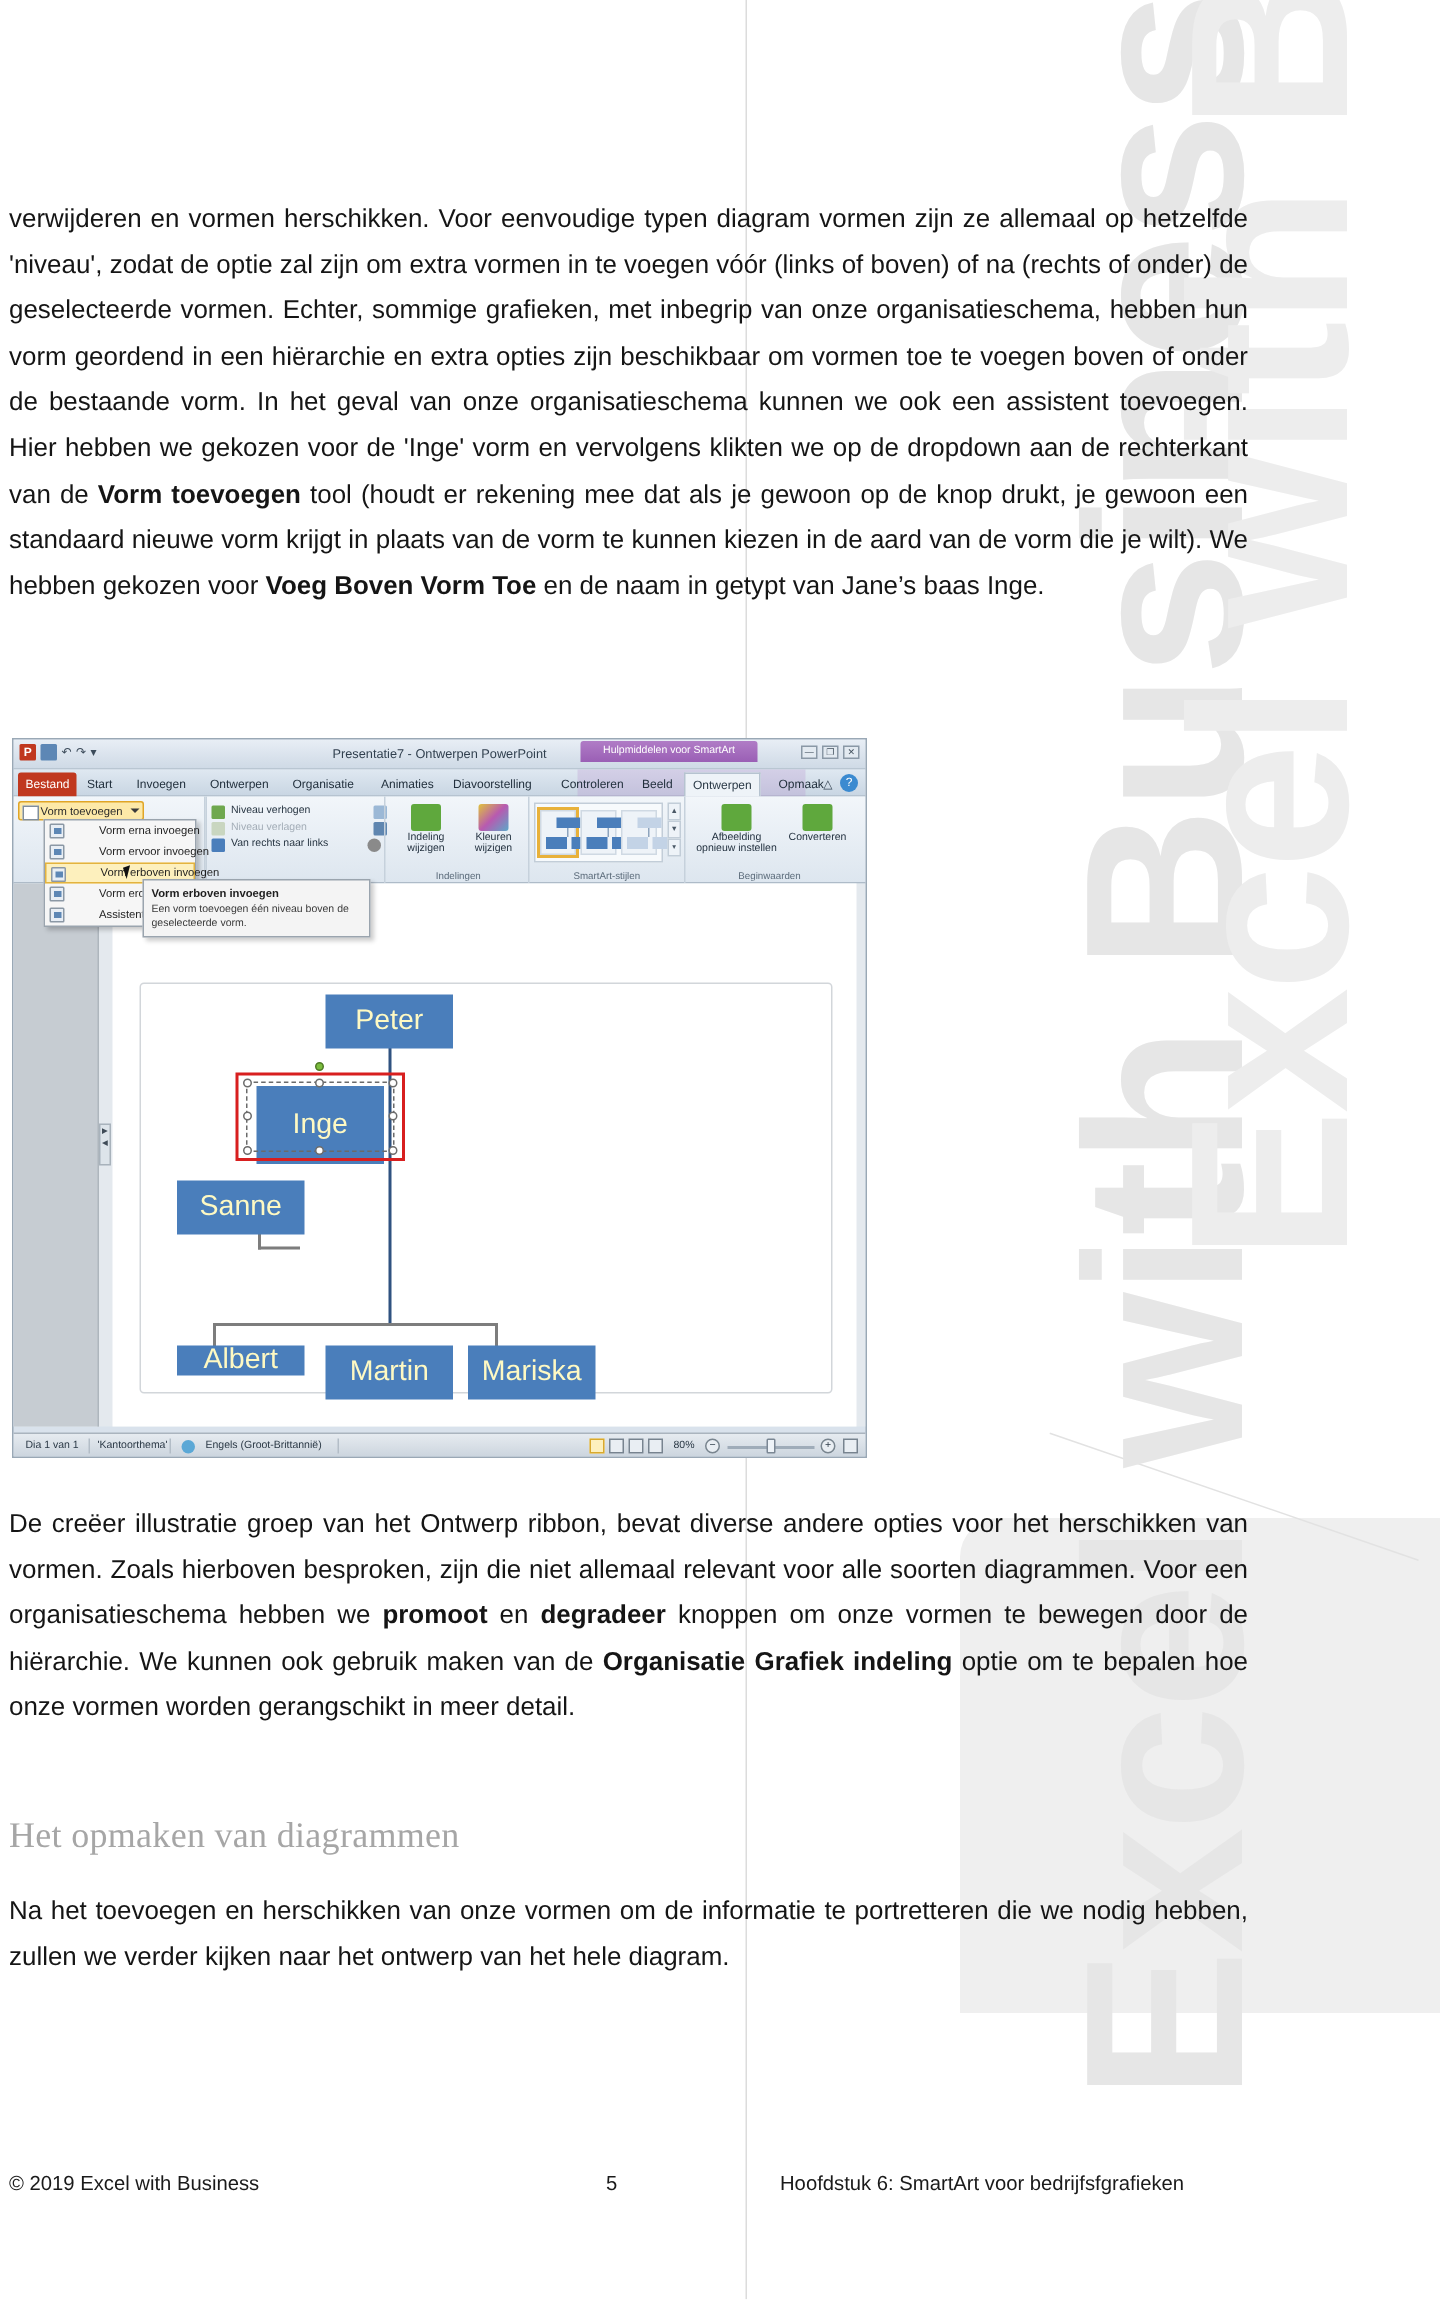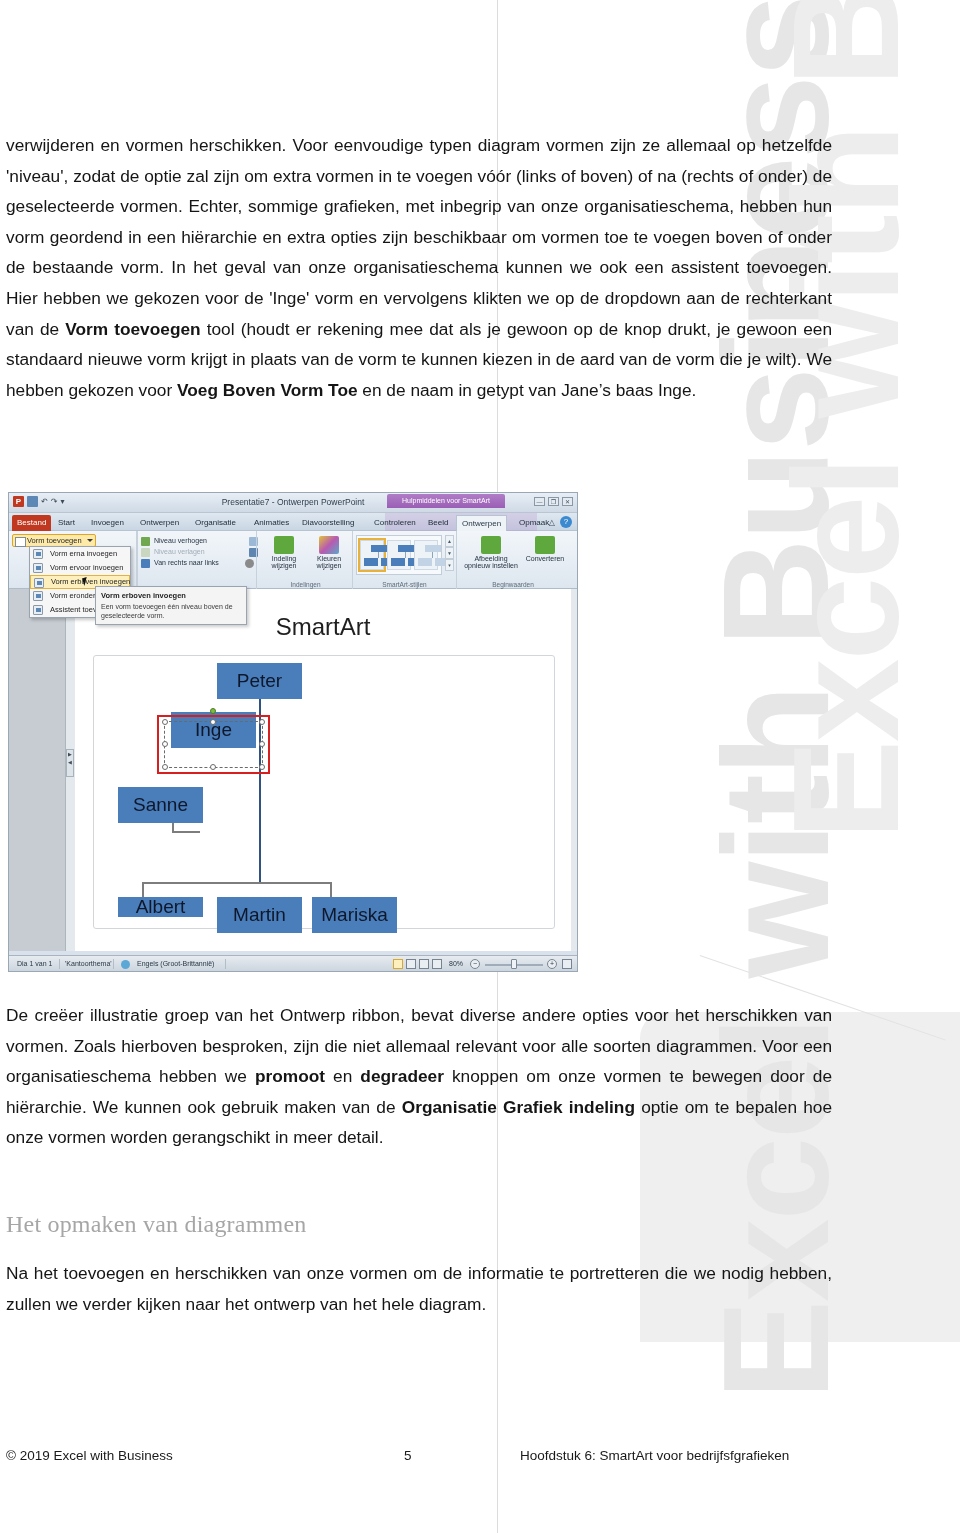--- a/index.html
+++ b/index.html
@@ -168,21 +168,21 @@
   }
 
   
   .dropdown {
     position: absolute; left: 20px; top: 53px; width: 102px;
     background: #f6f6f6; border: 1px solid #9aa4ae; z-index: 30;
     box-shadow: 2px 2px 3px rgba(0,0,0,.22);
   }
   .dd-item {
     position: relative; height: 14px; line-height: 14px;
-    padding-left: 20px; font-size: 7.5px; color: #1e1e1e; white-space: nowrap;
+    padding-left: 36px; font-size: 7.5px; color: #1e1e1e; white-space: nowrap;
   }
   .dd-item.hl { background: #fdf0bd; border: 1px solid #e3b33f; height: 14px; line-height: 12px; }
   .dd-ico {
     position: absolute; left: 3px; top: 2px; width: 10px; height: 10px;
     background: #e8eef5; border: 1px solid #8b98a5; border-radius: 1px;
   }
   .dd-ico i { position: absolute; left: 2px; top: 2px; width: 5px; height: 4px; background: #5d87b5; display:block; }
   .cursor-arrow {
     position: absolute; left: 74px; top: 84px; width: 0; height: 0; z-index: 33;
     border-left: 5px solid #111; border-bottom: 8px solid transparent; border-right:3px solid transparent;
@@ -215,21 +215,21 @@
   }
   .slide-title {
     position: absolute; left: 0; right: 0; top: 24px; text-align: center;
     font-size: 24px; color: #1f1f1f; font-family: "Liberation Sans", sans-serif;
   }
   .smart-frame {
     position: absolute; left: 18px; top: 66px; right: 16px; bottom: 22px;
     border: 1px solid #d2d6da; border-radius: 3px;
   }
   .node {
-    position: absolute; background: #4a7ebb; color: #0f172a;
+    position: absolute; background: #4a7ebb; color: #fef9c3;
     font-size: 19px; text-align: center; font-family: "Liberation Sans", sans-serif;
     display: flex; align-items: center; justify-content: center;
   }
   .conn { position: absolute; background: #2f5280; }
 
   .sel-red {
     position: absolute; border: 2px solid #d81f1f; z-index: 12;
   }
   .sel-dash {
     position: absolute; border: 1px dashed #6a6a6a; z-index: 12;
@@ -427,33 +427,32 @@
       <div class="tooltip">
         <div class="tt-title">Vorm erboven invoegen</div>
         <div class="tt-body">Een vorm toevoegen één niveau boven de geselecteerde vorm.</div>
       </div>
 
       <div class="ppt-body">
         <div class="slidepanel"></div>
         <div class="panel-toggle">▶<br>◀</div>
 
         <div class="stage">
-          <div class="slide-title">SmartArt</div>
 
           <div class="smart-frame">
 
             <div class="conn" style="left:165px;top:42px;width:2px;height:184px"></div>
             <div class="conn" style="left:78px;top:143px;width:2px;height:34px;background:#7d7d7d"></div>
             <div class="conn" style="left:78px;top:175px;width:28px;height:2px;background:#7d7d7d"></div>
             <div class="conn" style="left:48px;top:226px;width:190px;height:2px;background:#7d7d7d"></div>
             <div class="conn" style="left:48px;top:226px;width:2px;height:16px;background:#7d7d7d"></div>
             <div class="conn" style="left:236px;top:226px;width:2px;height:16px;background:#7d7d7d"></div>
 
             <div class="node" style="left:123px;top:7px;width:85px;height:36px">Peter</div>
-            <div class="node" style="left:77px;top:56px;width:85px;height:36px">Inge</div>
+            <div class="node" style="left:77px;top:68px;width:85px;height:52px">Inge</div>
             <div class="node" style="left:24px;top:131px;width:85px;height:36px">Sanne</div>
             <div class="node" style="left:24px;top:241px;width:85px;height:20px">Albert</div>
             <div class="node" style="left:123px;top:241px;width:85px;height:36px">Martin</div>
             <div class="node" style="left:218px;top:241px;width:85px;height:36px">Mariska</div>
 
             <div class="sel-red" style="left:63px;top:59px;width:113px;height:59px"></div>
             <div class="sel-dash" style="left:70px;top:65px;width:99px;height:47px"></div>
             <div class="rot-handle" style="left:116px;top:52px"></div>
             <div class="handle" style="left:68px;top:63px"></div>
             <div class="handle" style="left:116px;top:63px"></div>

